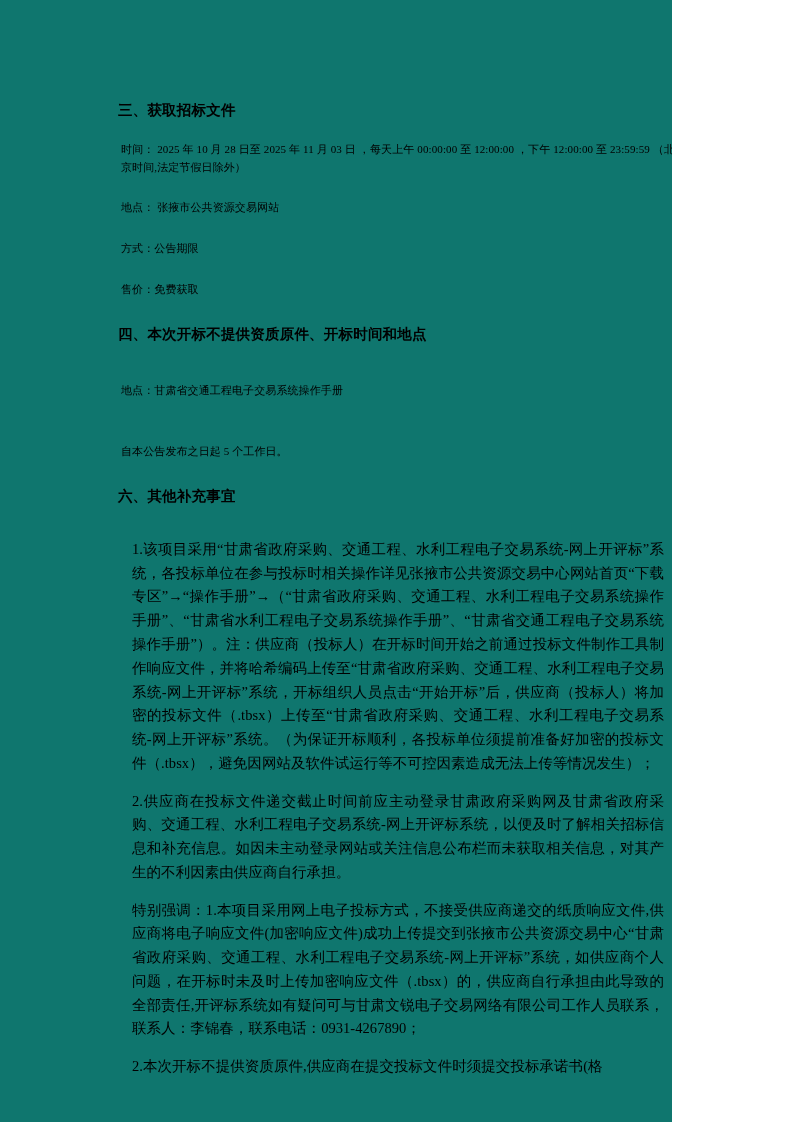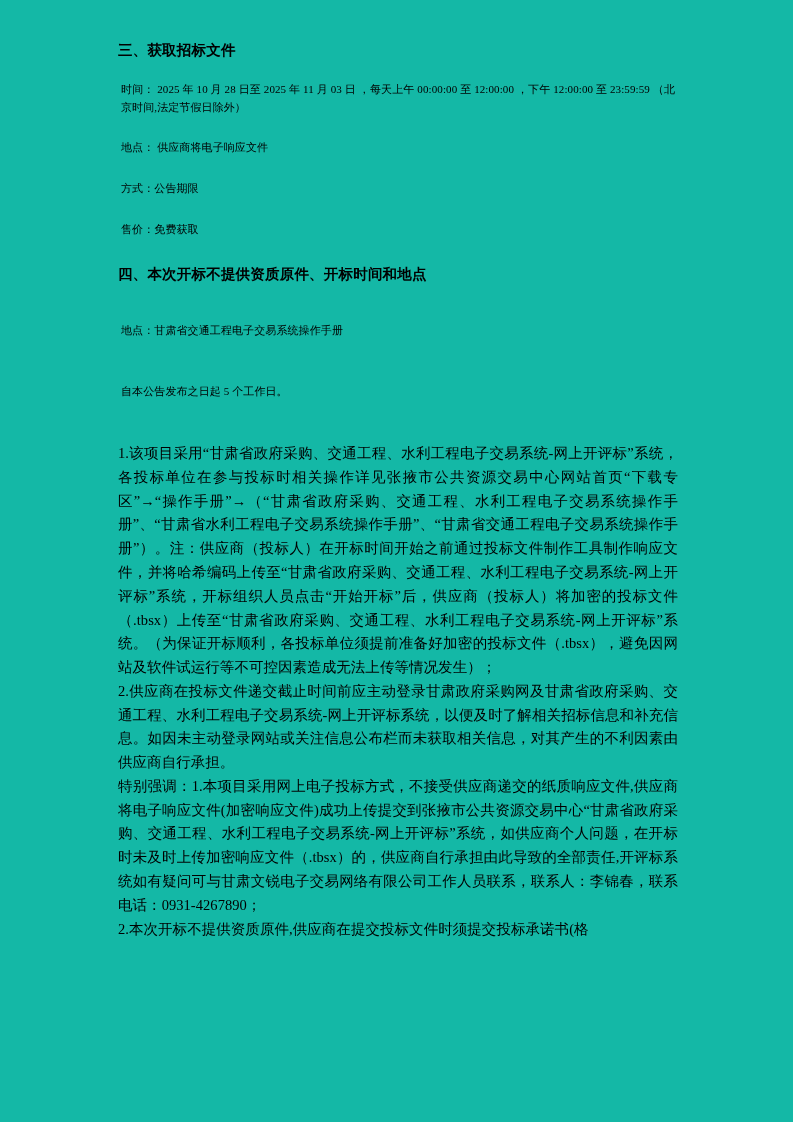--- a/index.html
+++ b/index.html
@@ -1,26 +1,26 @@
 <!DOCTYPE html>
 <html><head>
 <meta charset="utf-8">
 <style>
   html, body {
     margin: 0;
     padding: 0;
     background: #ffffff;
   }
   .page {
-    width: 793px;
+    width: 672px;
     height: 1122px;
     position: relative;
-    background: #14b8a6;
+    background: #0f766e;
     box-sizing: border-box;
-    padding: 40px 118px 0 118px;
+    padding: 100px 118px 0 118px;
     font-family: "Liberation Serif", "DejaVu Serif", serif;
     color: #000000;
     overflow: hidden;
   }
   .doc {
     width: 560px;
   }
   h2.section-heading {
     font-family: "Liberation Sans", "DejaVu Sans", sans-serif;
     font-size: 14.5px;
@@ -44,61 +44,62 @@
     line-height: 1.62;
     margin: 3px;
     padding: 0;
     text-align: justify;
     text-justify: inter-ideograph;
     letter-spacing: 0.1px;
   }
   p.para {
     font-size: 14.5px;
     line-height: 1.64;
-    margin: 0;
+    margin: 14px;
     padding: 0;
     text-align: justify;
     text-justify: inter-ideograph;
     letter-spacing: 0.05px;
     text-indent: 0;
   }
   .indent2 {
     text-indent: 2em;
   }
 </style>
 </head>
 <body>
 
 <div class="page">
   <div class="doc">
 
     <h2 class="section-heading">三、获取招标文件</h2>
     <div class="sp-h-after"></div>
     <p class="line">时间： 2025 年 10 月 28 日至 2025 年 11 月 03 日 ，每天上午 00:00:00 至 12:00:00 ，下午 12:00:00 至 23:59:59 （北京时间,法定节假日除外）</p>
     <div class="sp-p"></div>
-    <p class="line">地点： 供应商将电子响应文件</p>
+    <p class="line">地点： 张掖市公共资源交易网站</p>
     <div class="sp-p"></div>
     <p class="line">方式：公告期限</p>
     <div class="sp-p"></div>
     <p class="line">售价：免费获取</p>
 
     <div class="sp-h"></div>
 
     <h2 class="section-heading">四、本次开标不提供资质原件、开标时间和地点</h2>
     <div class="sp-h-after"></div>
     <div class="sp-p"></div>
     <p class="line">地点：甘肃省交通工程电子交易系统操作手册</p>
 
     <div class="sp-h"></div>
 
     <div class="sp-h-after"></div>
     <p class="line">自本公告发布之日起 5 个工作日。</p>
 
     <div class="sp-h"></div>
 
+    <h2 class="section-heading">六、其他补充事宜</h2>
     <div class="sp-h-after"></div>
     <p class="para">1.该项目采用“甘肃省政府采购、交通工程、水利工程电子交易系统-网上开评标”系统，各投标单位在参与投标时相关操作详见张掖市公共资源交易中心网站首页“下载专区”→“操作手册”→（“甘肃省政府采购、交通工程、水利工程电子交易系统操作手册”、“甘肃省水利工程电子交易系统操作手册”、“甘肃省交通工程电子交易系统操作手册”）。注：供应商（投标人）在开标时间开始之前通过投标文件制作工具制作响应文件，并将哈希编码上传至“甘肃省政府采购、交通工程、水利工程电子交易系统-网上开评标”系统，开标组织人员点击“开始开标”后，供应商（投标人）将加密的投标文件（.tbsx）上传至“甘肃省政府采购、交通工程、水利工程电子交易系统-网上开评标”系统。（为保证开标顺利，各投标单位须提前准备好加密的投标文件（.tbsx），避免因网站及软件试运行等不可控因素造成无法上传等情况发生）；</p>
     <p class="para indent2">2.供应商在投标文件递交截止时间前应主动登录甘肃政府采购网及甘肃省政府采购、交通工程、水利工程电子交易系统-网上开评标系统，以便及时了解相关招标信息和补充信息。如因未主动登录网站或关注信息公布栏而未获取相关信息，对其产生的不利因素由供应商自行承担。</p>
     <p class="para indent2">特别强调：1.本项目采用网上电子投标方式，不接受供应商递交的纸质响应文件,供应商将电子响应文件(加密响应文件)成功上传提交到张掖市公共资源交易中心“甘肃省政府采购、交通工程、水利工程电子交易系统-网上开评标”系统，如供应商个人问题，在开标时未及时上传加密响应文件（.tbsx）的，供应商自行承担由此导致的全部责任,开评标系统如有疑问可与甘肃文锐电子交易网络有限公司工作人员联系，联系人：李锦春，联系电话：0931-4267890；</p>
     <p class="para indent2">2.本次开标不提供资质原件,供应商在提交投标文件时须提交投标承诺书(格</p>
 
   </div>
 </div>
 
 </body></html>

